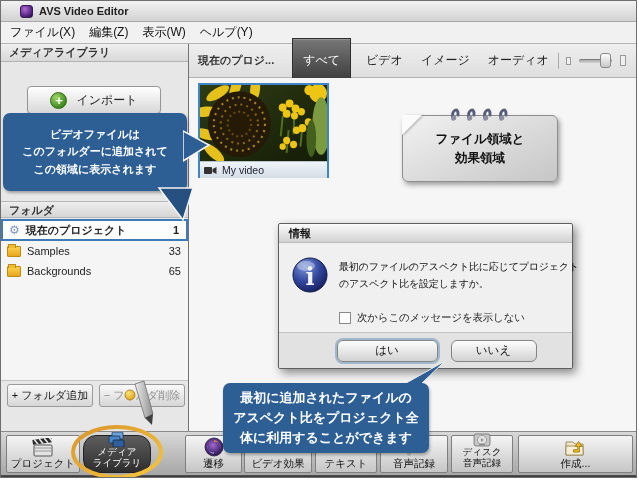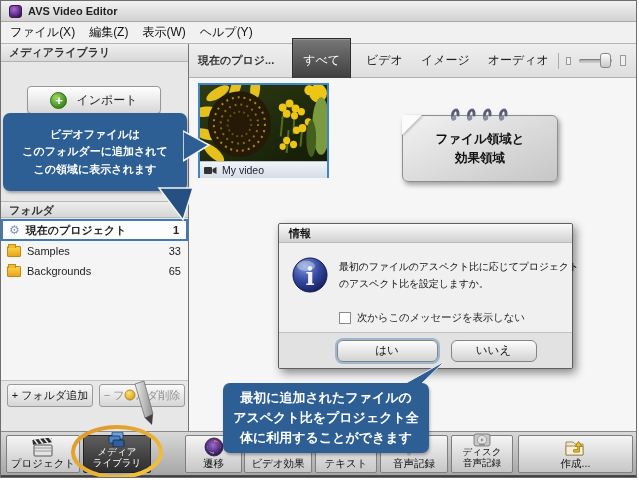--- a/index.html
+++ b/index.html
@@ -5,21 +5,21 @@
   html,body{margin:0;padding:0;background:#fff;}
   *{box-sizing:border-box;}
   #window{
     position:relative;width:637px;height:478px;margin:0;
     border:1px solid #6e6e6e;background:#e9e9e9;overflow:hidden;
     font-family:"Liberation Sans","DejaVu Sans",sans-serif;color:#1a1a1a;
   }
   
   .titlebar{position:absolute;left:0;top:0;right:0;height:21px;
     background:linear-gradient(#f2f2f2,#d2d2d2);border-bottom:1px solid #a8a8a8;
-    display:flex;align-items:center;padding-left:8px;}
+    display:flex;align-items:center;padding-left:19px;}
   .app-icon{width:13px;height:13px;border-radius:3px;
     background:radial-gradient(circle at 35% 30%,#b06ad0,#5a2a88 60%,#220a3a);
     border:1px solid #3a1a55;flex:0 0 auto;}
   .titletext{font-size:11px;font-weight:bold;color:#222;margin-left:6px;}
   .menubar{position:absolute;left:0;top:21px;right:0;height:22px;background:#f1f1f1;
     border-bottom:1px solid #b5b5b5;display:flex;align-items:center;gap:14px;
     padding-left:9px;font-size:12px;color:#111;}
   .menubar span{cursor:default;}
   
   .leftpanel{position:absolute;left:0;top:43px;width:188px;height:387px;
@@ -125,21 +125,21 @@
   .toolbar{position:absolute;left:0;right:0;top:430px;height:44px;
     background:linear-gradient(#d8d8d8,#a6a6a6);border-top:1px solid #8a8a8a;}
   .bottomstrip{position:absolute;left:0;right:0;top:474px;height:4px;
     background:linear-gradient(#555,#151515);}
   .tb-btn{position:absolute;top:3px;height:38px;border:1px solid #7f7f7f;
     border-radius:2px;background:linear-gradient(#f5f5f5,#c6c6c6);
     display:flex;flex-direction:column;align-items:center;justify-content:flex-end;
     padding:2px 2px 3px;font-size:10.5px;color:#111;line-height:1.15;}
   .tb-btn .two{font-size:9.5px;text-align:center;}
   .tb-btn.dark{background:linear-gradient(#5e5e5e,#2d2d2d);color:#fff;
-    border-color:#222;}
+    border-color:#222;border-radius:13px;}
   .tb-icon{flex:1;display:flex;align-items:center;justify-content:center;}
   .overlay{position:absolute;z-index:70;pointer-events:none;}
 </style>
 </head>
 <body>
 
 <div id="window">
 
   <div class="titlebar">
     <div class="app-icon"></div>

